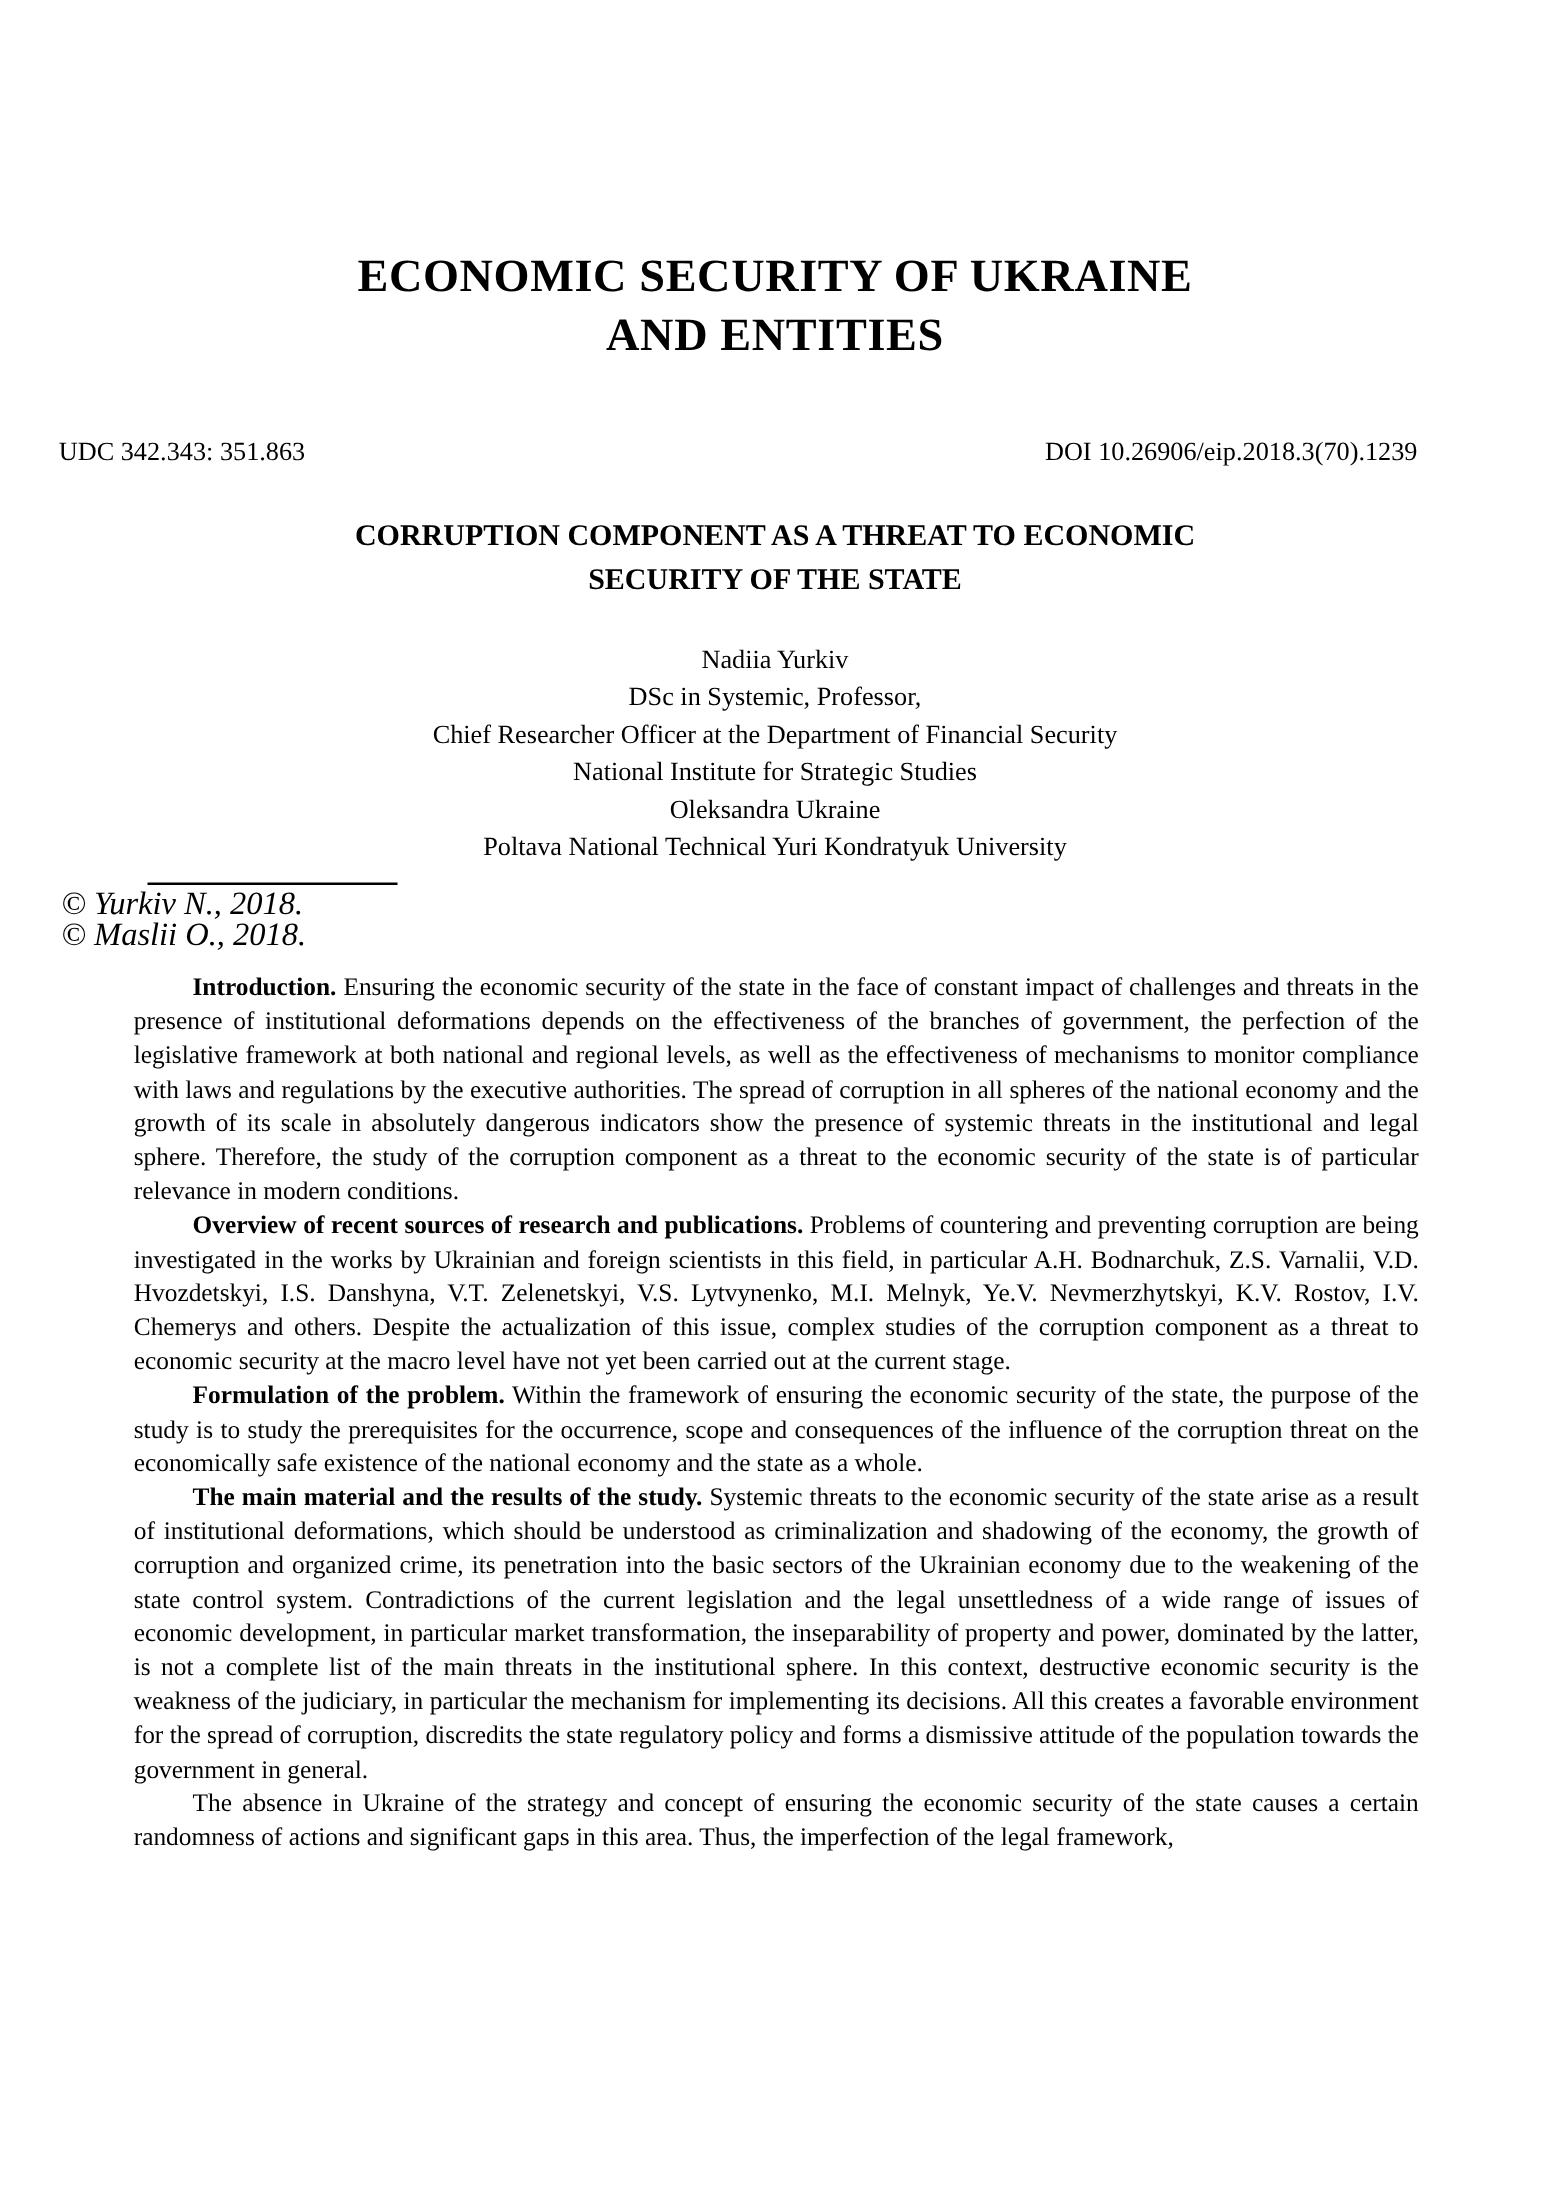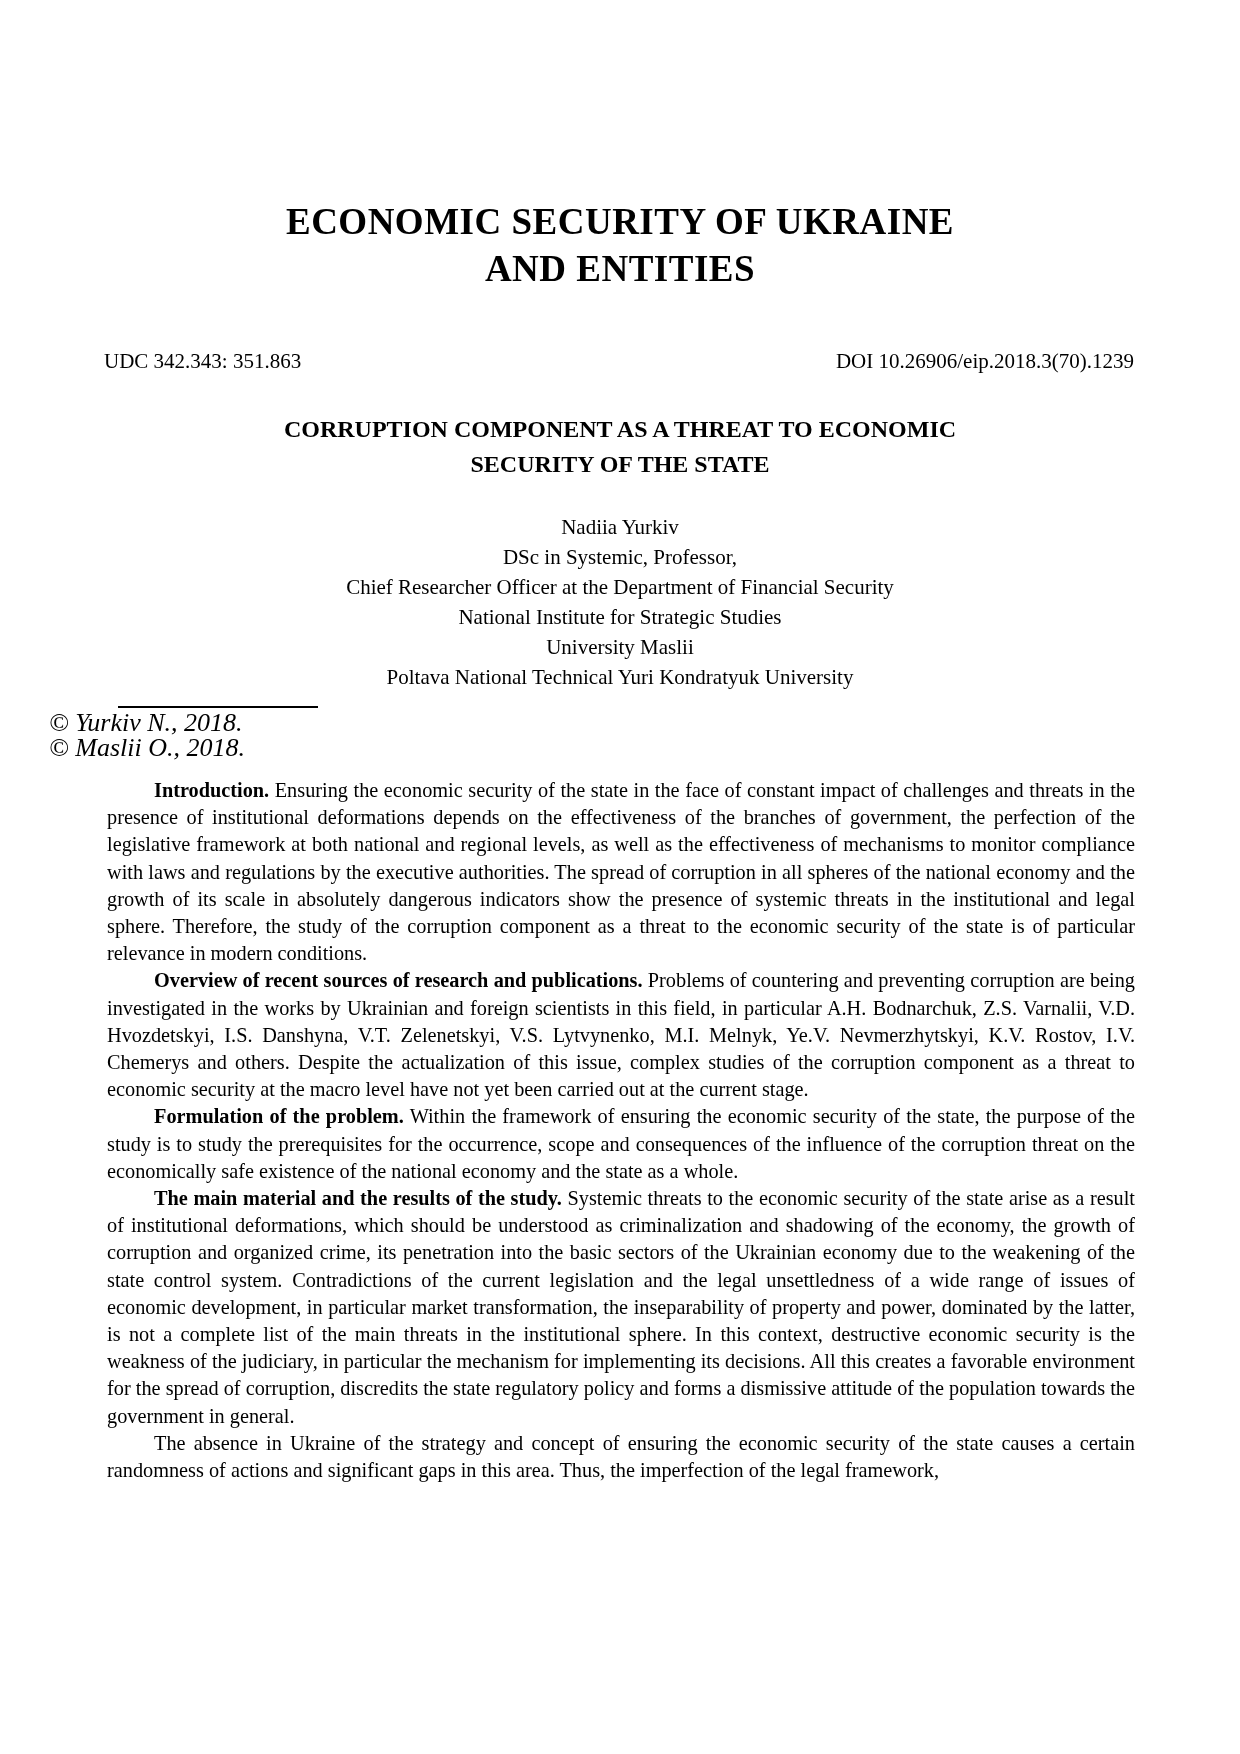--- a/index.html
+++ b/index.html
@@ -16,21 +16,21 @@
     padding-top: 198px;
     text-align: center;
     font-weight: bold;
     font-size: 37px;
     line-height: 47px;
     letter-spacing: 0.5px;
   }
   .meta-row {
     display: flex;
     justify-content: space-between;
-    margin: 56px 106px 0 104px;
+    margin: 56px 106px 0 47px;
     font-size: 21px;
     line-height: 26px;
   }
   .article-title {
     margin-top: 38px;
     text-align: center;
     font-weight: bold;
     font-size: 24px;
     line-height: 35px;
   }
@@ -118,21 +118,21 @@
   <div class="article-title">
     <div>CORRUPTION COMPONENT AS A THREAT TO ECONOMIC</div>
     <div>SECURITY OF THE STATE</div>
   </div>
 
   <div class="authors">
     <div>Nadiia Yurkiv</div>
     <div>DSc in Systemic, Professor,</div>
     <div>Chief Researcher Officer at the Department of  Financial Security</div>
     <div>National Institute for Strategic Studies</div>
-    <div>University Maslii</div>
+    <div>Oleksandra Ukraine</div>
     <div>Poltava National Technical Yuri Kondratyuk University</div>
   </div>
 
   <div class="copyright-rule"></div>
 
   <div class="copyright">
     <div>© Yurkiv N., 2018.</div>
     <div>© Maslii O., 2018.</div>
   </div>
 

